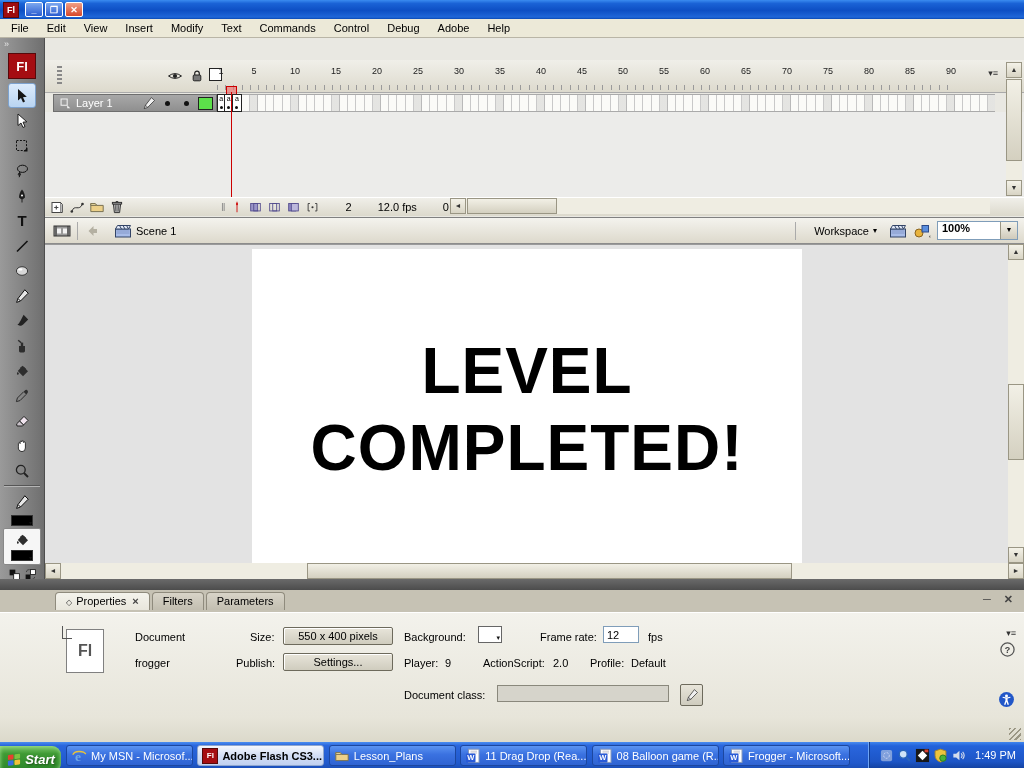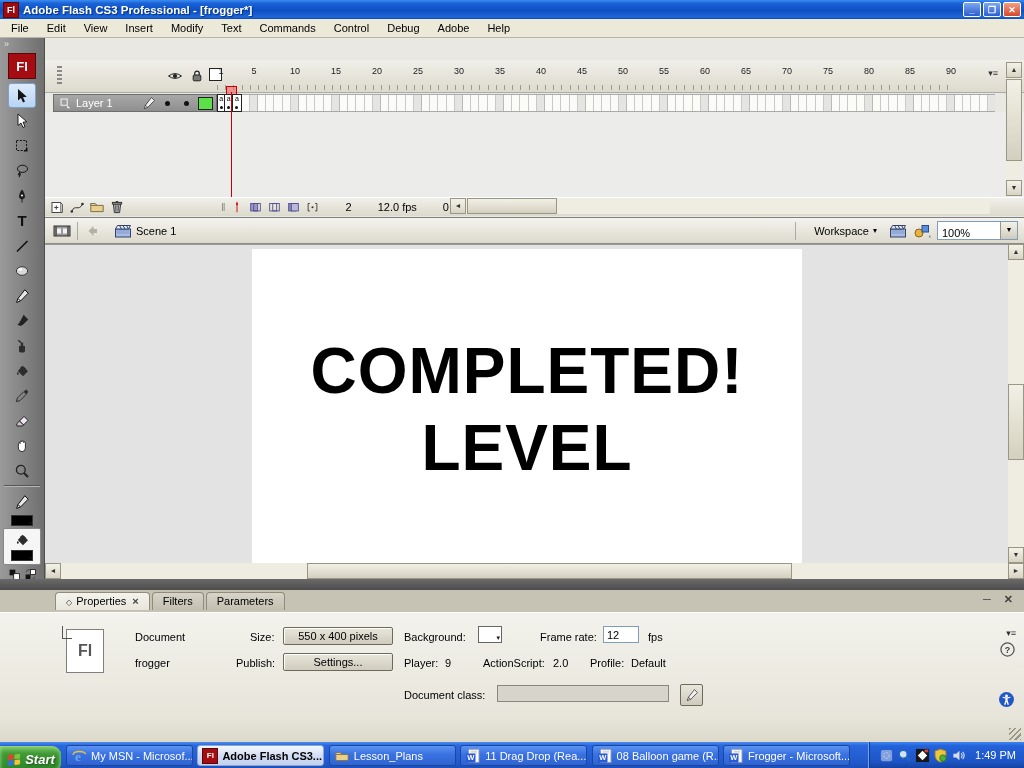--- a/index.html
+++ b/index.html
@@ -88,21 +88,21 @@
     border:1px solid #9a9684;box-sizing:border-box;font-size:7px;color:#333;text-align:center;line-height:14px;}
   .sb-thumb{position:absolute;background:linear-gradient(180deg,#f2f0e6,#d4d0c0);border:1px solid #9a9684;box-sizing:border-box;}
 
   
   #editbar{left:45px;top:218px;width:979px;height:26px;background:linear-gradient(180deg,#f4f3ee,#ddd9cc);
     border-bottom:1px solid #8c8c8c;box-sizing:border-box;display:flex;align-items:center;}
   #editbar .sep{width:1px;height:18px;background:#aaa;margin:0 6px;}
   #scene-label{margin-left:4px;}
   #editbar-right{margin-left:auto;display:flex;align-items:center;gap:6px;padding-right:6px;}
   #workspace-btn{display:flex;align-items:center;gap:4px;padding:2px 6px;}
-  #zoom-combo{display:flex;align-items:flex-end;border:1px solid #7f9db9;background:#fff;height:17px;}
+  #zoom-combo{display:flex;align-items:flex-start;border:1px solid #7f9db9;background:#fff;height:17px;font-weight:bold;}
   #zoom-value{width:58px;padding-left:4px;}
   #zoom-drop{width:16px;height:17px;background:linear-gradient(180deg,#f4f2e8,#cfcabb);border-left:1px solid #9a9684;
     font-size:7px;text-align:center;line-height:16px;}
 
   
   #pasteboard{left:45px;top:244px;width:963px;height:319px;background:#e3e3e3;border-top:1px solid #9a9a9a;
     box-sizing:border-box;overflow:hidden;}
   #stage{position:absolute;left:207px;top:4px;width:550px;height:315px;background:#fff;}
   #stage-text{position:absolute;left:0;top:84px;width:550px;text-align:center;font-weight:bold;
     font-size:64px;line-height:77px;letter-spacing:1px;color:#000;}
@@ -167,21 +167,20 @@
   #tray{position:absolute;right:0;top:0;height:26px;display:flex;align-items:center;gap:3px;padding:0 8px 0 10px;
     background:linear-gradient(180deg,#3f85ee 0%,#2362da 15%,#1d55c6 75%,#1443a2 100%);
     border-left:1px solid #6ea4f5;box-shadow:inset 1px 0 0 #123b8c;}
   #clock{color:#fff;margin-left:6px;font-size:11px;}
 </style>
 </head>
 <body>
 
 <div id="titlebar" class="abs nosel">
   <div id="app-icon">Fl</div>
-  <div id="win-title">Adobe Flash CS3 Professional - [frogger*]</div>
   <div class="winbtn">_</div>
   <div class="winbtn">❐</div>
   <div class="winbtn close">✕</div>
 </div>
 
 <div id="menubar" class="abs nosel">
     <div class="menu-item">File</div>
     <div class="menu-item">Edit</div>
     <div class="menu-item">View</div>
     <div class="menu-item">Insert</div>
@@ -596,22 +595,22 @@
     <div id="zoom-combo">
       <span id="zoom-value">100%</span>
       <span id="zoom-drop">▼</span>
     </div>
   </div>
 </div>
 
 <div id="pasteboard" class="abs">
   <div id="stage">
     <div id="stage-text">
+      <div>LEVEL</div>
       <div>COMPLETED!</div>
-      <div>LEVEL</div>
     </div>
   </div>
 </div>
 <div id="stage-vscroll" class="abs stipple">
   <div class="sb-btn" style="left:0;top:0">▲</div>
   <div class="sb-thumb" style="left:0;top:140px;width:16px;height:76px"></div>
   <div class="sb-btn" style="left:0;bottom:0">▼</div>
 </div>
 <div id="stage-hscroll" class="abs stipple">
   <div class="sb-btn" style="left:0;top:0">◄</div>

